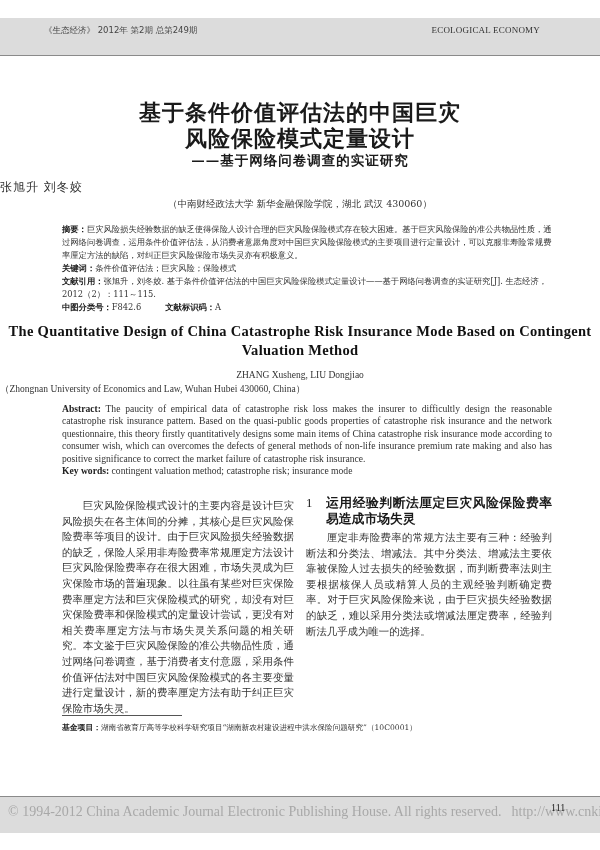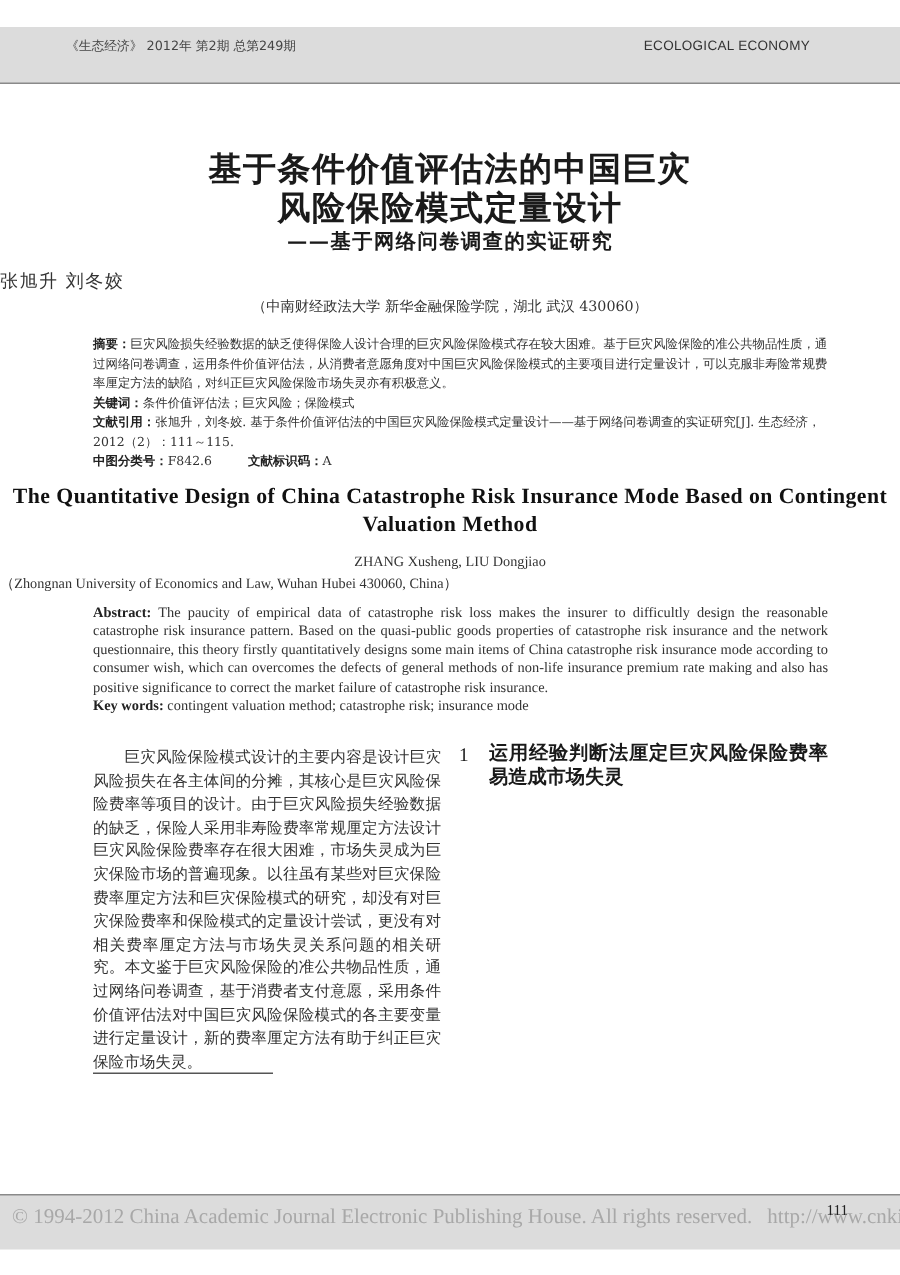--- a/index.html
+++ b/index.html
@@ -10,21 +10,21 @@
   .header-band {
     position:absolute; left:0; top:18px; width:600px; height:37px;
     background:#dcdcdc; border-bottom:1px solid #8a8a8a;
   }
   .header-left {
     position:absolute; left:44px; top:25px; font-size:8.5px; color:#444;
     font-family: "DejaVu Sans", "Liberation Sans", sans-serif;
   }
   .header-right {
     position:absolute; right:60px; top:25px; font-size:9px; color:#333; letter-spacing:0.2px;
-    font-family: Liberation Sans, sans-serif;
+    font-family: Liberation Serif, serif;
   }
   .cn-title {
     position:absolute; left:0; width:600px; text-align:center;
     font-weight:bold; color:#1a1a1a; font-family:"DejaVu Serif", serif;
   }
   .t1 { top:98px; font-size:22px; letter-spacing:1px; }
   .t2 { top:124px; font-size:22px; letter-spacing:1px; }
   .t3 { top:152px; font-size:13.5px; letter-spacing:1px; }
   .cn-authors { position:absolute; top:179px; left:0; width:600px; text-align:left; font-size:12px; color:#333; letter-spacing:1px; }
   .cn-affil { position:absolute; top:198px; left:0; width:600px; text-align:center; font-size:9.5px; color:#333; }
@@ -99,21 +99,23 @@
 
 <div class="col col-left">
   <p>巨灾风险保险模式设计的主要内容是设计巨灾风险损失在各主体间的分摊，其核心是巨灾风险保险费率等项目的设计。由于巨灾风险损失经验数据的缺乏，保险人采用非寿险费率常规厘定方法设计巨灾风险保险费率存在很大困难，市场失灵成为巨灾保险市场的普遍现象。以往虽有某些对巨灾保险费率厘定方法和巨灾保险模式的研究，却没有对巨灾保险费率和保险模式的定量设计尝试，更没有对相关费率厘定方法与市场失灵关系问题的相关研究。本文鉴于巨灾风险保险的准公共物品性质，通过网络问卷调查，基于消费者支付意愿，采用条件价值评估法对中国巨灾风险保险模式的各主要变量进行定量设计，新的费率厘定方法有助于纠正巨灾保险市场失灵。</p>
 </div>
 
 <div class="col col-right">
   <div class="sec-head">
     <span class="sec-num">1</span>
     <span>运用经验判断法厘定巨灾风险保险费率易造成市场失灵</span>
   </div>
+  <p>厘定非寿险费率的常规方法主要有三种：经验判断法和分类法、增减法。其中分类法、增减法主要依靠被保险人过去损失的经验数据，而判断费率法则主要根据核保人员或精算人员的主观经验判断确定费率。对于巨灾风险保险来说，由于巨灾损失经验数据的缺乏，难以采用分类法或增减法厘定费率，经验判断法几乎成为唯一的选择。</p>
 </div>
 
 <div class="footnote-rule"></div>
 <div class="footnotes">
+  <div><span class="lbl">基金项目：</span><span>湖南省教育厅高等学校科学研究项目“湖南新农村建设进程中洪水保险问题研究”（10C0001）</span></div>
 </div>
 
 <div class="footer-band"></div>
 <div class="footer-copy"><span>© 1994-2012 China Academic Journal Electronic Publishing House. All rights reserved.</span><span class="url">http://www.cnki.net</span></div>
 <div class="page-num">111</div>
 
 </body></html>

